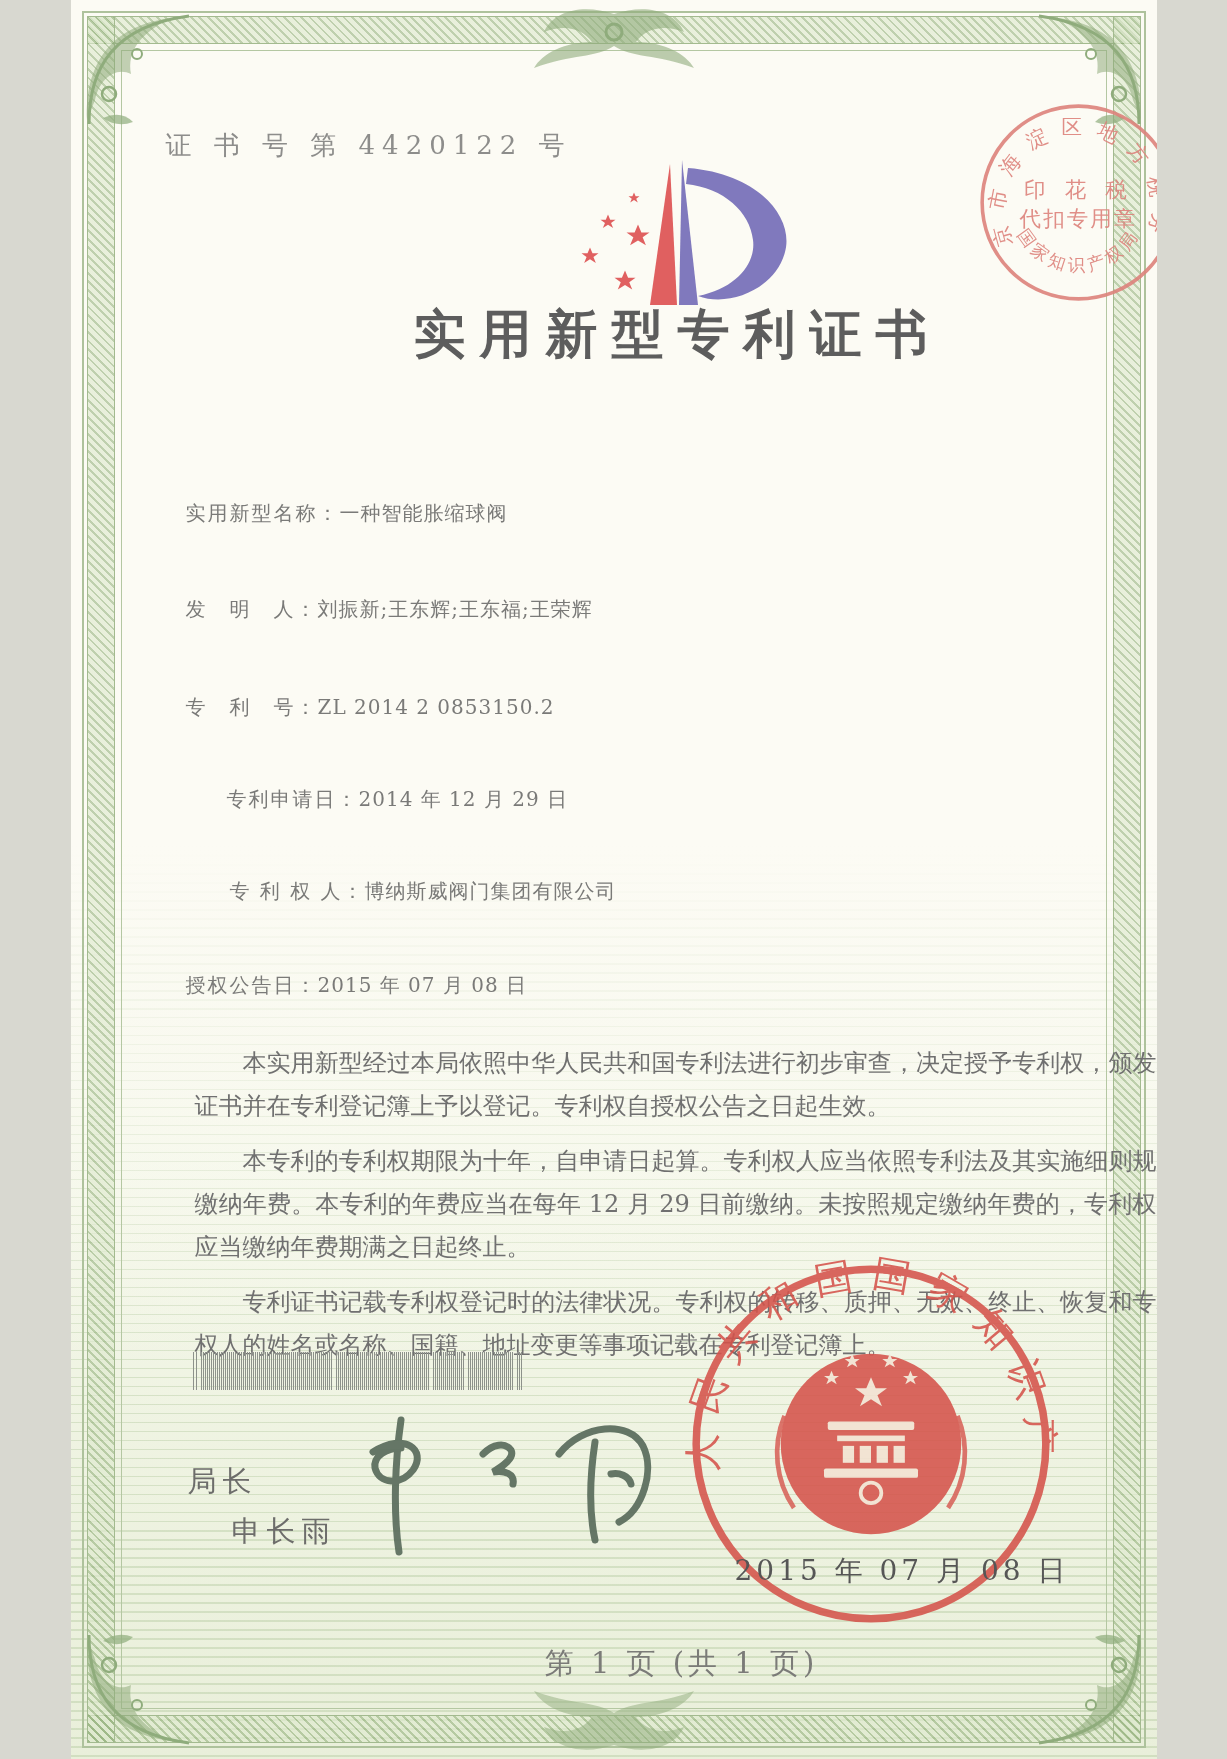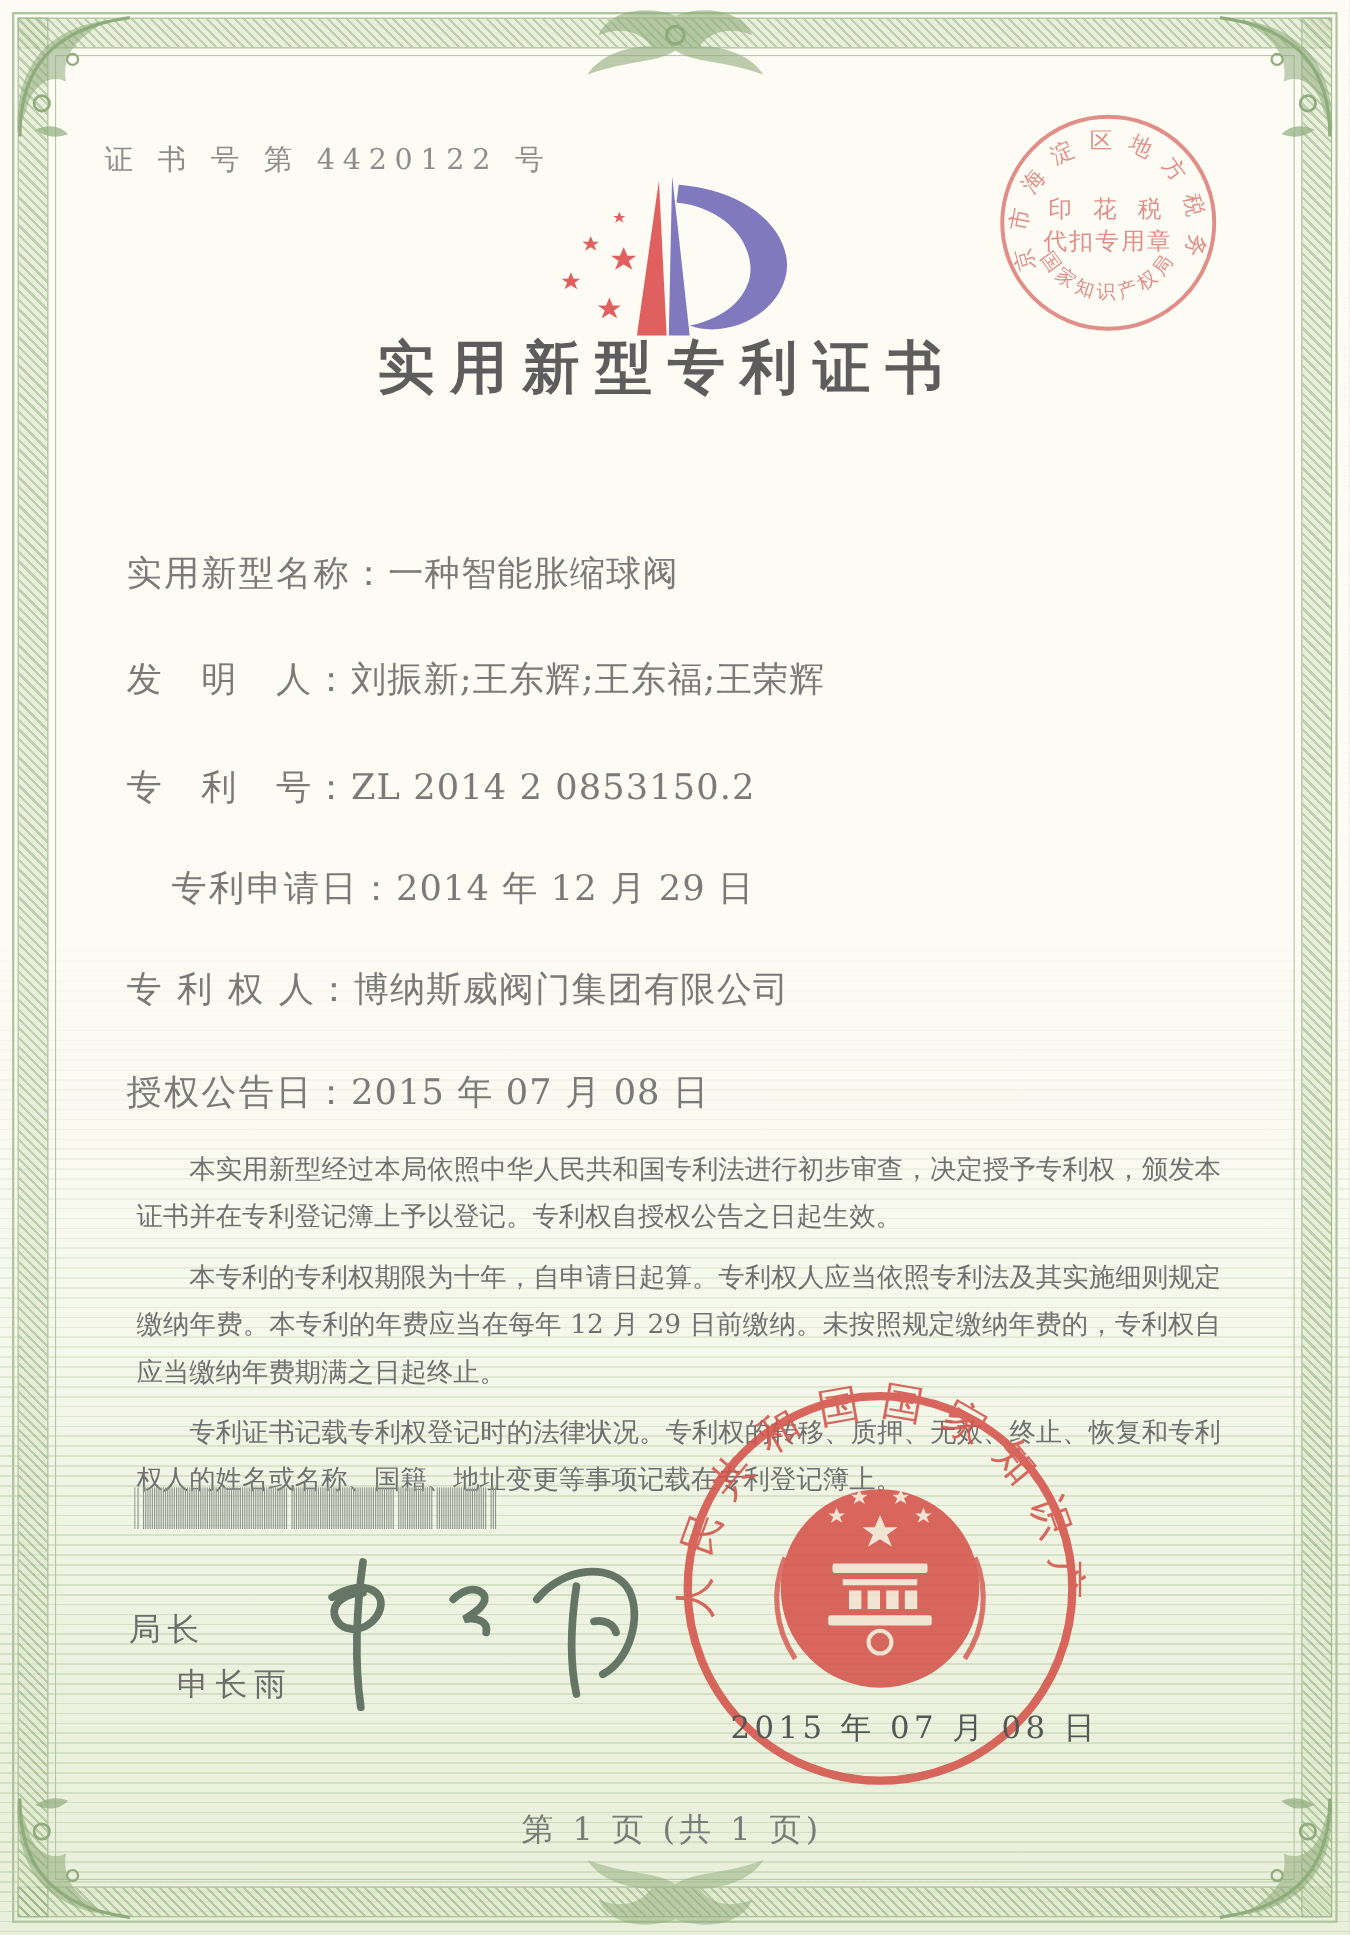--- a/index.html
+++ b/index.html
@@ -1,18 +1,18 @@
 <!DOCTYPE html>
 <html><head>
 <meta charset="utf-8">
 <style>
   html,body{margin:0;padding:0;background:#d8d8d0;}
   .page{
     position:relative;
-    width:1227px;height:1759px;
+    width:1086px;height:1759px;
     margin:0 auto;
     font-family:"DejaVu Serif","Liberation Serif",serif;
     overflow:hidden;
     background:
       linear-gradient(180deg, rgba(252,251,244,1) 0%, rgba(252,251,244,1) 48%, rgba(252,251,244,0) 78%),
       repeating-linear-gradient(180deg, rgba(160,188,138,.32) 0 1.5px, rgba(160,188,138,0) 1.5px 9px),
       linear-gradient(180deg,#fcfbf4 0%,#f4f7e9 65%,#e9efda 100%);
   }
   
   .hairline-outer{position:absolute;inset:11px;border:2px solid #aec29c;pointer-events:none;}
@@ -26,21 +26,21 @@
   .corner svg{width:100%;height:100%;}
   .corner.tl{left:8px;top:8px;}
   .corner.tr{right:8px;top:8px;transform:scaleX(-1);}
   .corner.bl{left:8px;bottom:8px;transform:scaleY(-1);}
   .corner.br{right:8px;bottom:8px;transform:scale(-1,-1);}
   .crest{position:absolute;left:50%;top:2px;transform:translateX(-50%);width:300px;height:70px;color:#8fac7c;}
   .crest.bottom{top:auto;bottom:2px;transform:translateX(-50%) scaleY(-1);height:54px;}
   
   .cert-no{position:absolute;left:95px;top:128px;font-size:26px;letter-spacing:7px;color:#8d8d8b;}
   .title{position:absolute;left:0;width:1150px;top:300px;text-align:center;font-size:52px;font-weight:bold;letter-spacing:14px;color:#5d5d5d;padding-left:32px;}
-  .field{position:absolute;left:115px;font-size:32px;color:#7a7a78;letter-spacing:1px;white-space:nowrap;}
+  .field{position:absolute;left:115px;font-size:20px;color:#7a7a78;letter-spacing:1px;white-space:nowrap;}
   .field .lab{letter-spacing:2px;}
   .paras{position:absolute;left:112px;top:1030px;width:1010px;font-size:24px;line-height:43px;color:#707070;text-align:justify;}
   .paras p{margin:12px;text-indent:2em;}
   
   .barcode{position:absolute;left:122px;top:1352px;width:332px;height:38px;}
   .barcode rect{fill:#8d928b;}
   
   .sig-title{position:absolute;left:117px;top:1462px;font-size:29px;color:#6d6d6b;letter-spacing:6px;font-family:"DejaVu Sans","Liberation Sans",sans-serif;}
   .sig-name{position:absolute;left:117px;top:1512px;font-size:29px;color:#6d6d6b;letter-spacing:6px;font-family:"DejaVu Sans","Liberation Sans",sans-serif;margin-left:44px;}
   .signature{position:absolute;left:272px;top:1402px;width:320px;height:175px;color:#5a6c5c;}
@@ -148,21 +148,21 @@
   </div>
   <div class="field" style="top:596px;">
     <span class="lab">发　明　人：</span><span>刘振新;王东辉;王东福;王荣辉</span>
   </div>
   <div class="field" style="top:694px;">
     <span class="lab">专　利　号：</span><span>ZL 2014 2 0853150.2</span>
   </div>
   <div class="field" style="top:786px;margin-left:41px;">
     <span class="lab">专利申请日：</span><span>2014 年 12 月 29 日</span>
   </div>
-  <div class="field" style="top:878px;">
+  <div class="field" style="top:878px;margin-left:44px;">
     <span class="lab">专 利 权 人：</span><span>博纳斯威阀门集团有限公司</span>
   </div>
   <div class="field" style="top:972px;">
     <span class="lab">授权公告日：</span><span>2015 年 07 月 08 日</span>
   </div>
 
   <div class="paras">
     <p>本实用新型经过本局依照中华人民共和国专利法进行初步审查，决定授予专利权，颁发本证书并在专利登记簿上予以登记。专利权自授权公告之日起生效。</p>
     <p>本专利的专利权期限为十年，自申请日起算。专利权人应当依照专利法及其实施细则规定缴纳年费。本专利的年费应当在每年 12 月 29 日前缴纳。未按照规定缴纳年费的，专利权自应当缴纳年费期满之日起终止。</p>
     <p>专利证书记载专利权登记时的法律状况。专利权的转移、质押、无效、终止、恢复和专利权人的姓名或名称、国籍、地址变更等事项记载在专利登记簿上。</p>

